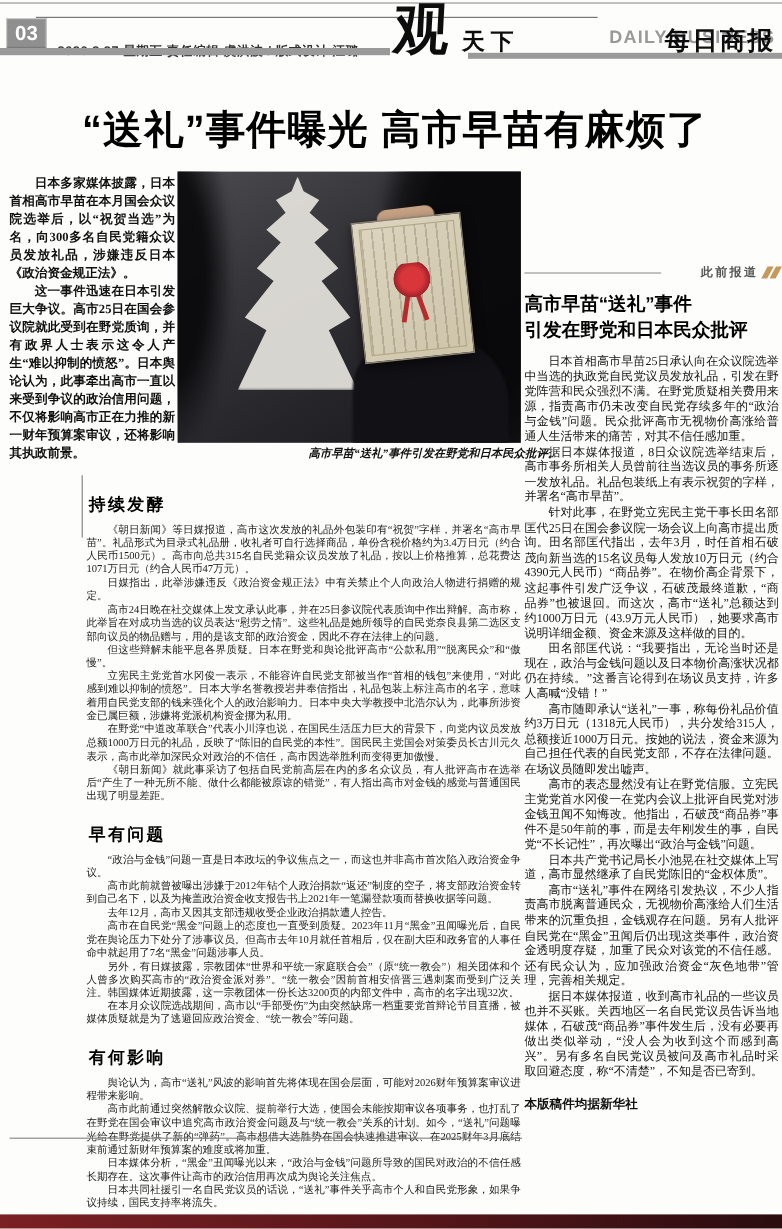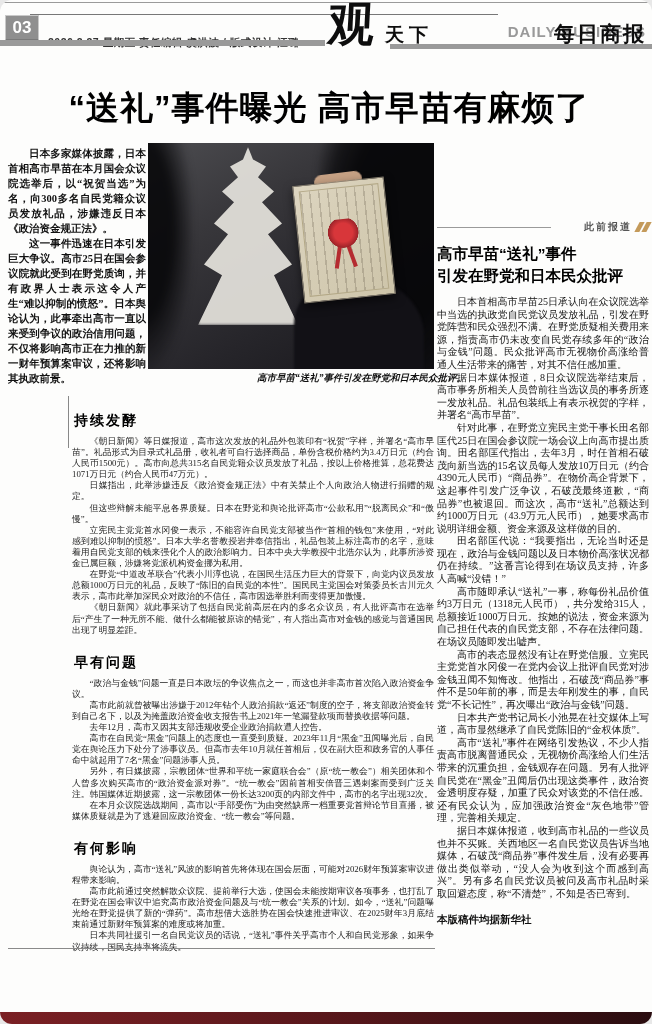--- a/index.html
+++ b/index.html
@@ -1,21 +1,20 @@
 <!DOCTYPE html>
 <html><head>
 <meta charset="utf-8">
 <style>
   * { margin:0; padding:0; box-sizing:border-box; }
   html,body { background:#e8e8e8; }
   .page {
     position:relative; width:652px; height:1024px; margin:0 auto;
     background:#fdfdfc; overflow:hidden; color:#1a1a1a;
     font-family:"Liberation Serif","DejaVu Serif",serif;
-    border-radius:12px;
   }
   
   .top-rule { position:absolute; left:0; top:2px; width:652px; height:1px; background:#9a9a9a; }
   .pageno {
     position:absolute; left:5px; top:15px; width:34px; height:27px;
     background:#8f8f8f; color:#fff; display:flex; align-items:center; justify-content:center;
     font:bold 17px "Liberation Sans",sans-serif; border:1px solid #c9c9c9; border-bottom:3px solid #7a7a7a;
   }
   .dateline-rule { position:absolute; left:30px; top:14px; width:468px; height:1px; background:#777; }
   .dateline {
@@ -196,35 +195,37 @@
     </div>
     <div class="sb-byline">本版稿件均据新华社</div>
   </div>
 
   <div class="article">
     <div class="art-rule"></div>
 
     <h2 class="sec-title">持续发酵</h2>
     <p>《朝日新闻》等日媒报道，高市这次发放的礼品外包装印有“祝贺”字样，并署名“高市早苗”。礼品形式为目录式礼品册，收礼者可自行选择商品，单份含税价格约为3.4万日元（约合人民币1500元）。高市向总共315名自民党籍众议员发放了礼品，按以上价格推算，总花费达1071万日元（约合人民币47万元）。</p>
     <p>日媒指出，此举涉嫌违反《政治资金规正法》中有关禁止个人向政治人物进行捐赠的规定。</p>
+    <p>高市24日晚在社交媒体上发文承认此事，并在25日参议院代表质询中作出辩解。高市称，此举旨在对成功当选的议员表达“慰劳之情”。这些礼品是她所领导的自民党奈良县第二选区支部向议员的物品赠与，用的是该支部的政治资金，因此不存在法律上的问题。</p>
     <p>但这些辩解未能平息各界质疑。日本在野党和舆论批评高市“公款私用”“脱离民众”和“傲慢”。</p>
     <p>立宪民主党党首水冈俊一表示，不能容许自民党支部被当作“首相的钱包”来使用，“对此感到难以抑制的愤怒”。日本大学名誉教授岩井奉信指出，礼品包装上标注高市的名字，意味着用自民党支部的钱来强化个人的政治影响力。日本中央大学教授中北浩尔认为，此事所涉资金已属巨额，涉嫌将党派机构资金挪为私用。</p>
     <p>在野党“中道改革联合”代表小川淳也说，在国民生活压力巨大的背景下，向党内议员发放总额1000万日元的礼品，反映了“陈旧的自民党的本性”。国民民主党国会对策委员长古川元久表示，高市此举加深民众对政治的不信任，高市因选举胜利而变得更加傲慢。</p>
     <p>《朝日新闻》就此事采访了包括自民党前高层在内的多名众议员，有人批评高市在选举后“产生了一种无所不能、做什么都能被原谅的错觉”，有人指出高市对金钱的感觉与普通国民出现了明显差距。</p>
 
     <h2 class="sec-title">早有问题</h2>
     <p>“政治与金钱”问题一直是日本政坛的争议焦点之一，而这也并非高市首次陷入政治资金争议。</p>
     <p>高市此前就曾被曝出涉嫌于2012年钻个人政治捐款“返还”制度的空子，将支部政治资金转到自己名下，以及为掩盖政治资金收支报告书上2021年一笔漏登款项而替换收据等问题。</p>
     <p>去年12月，高市又因其支部违规收受企业政治捐款遭人控告。</p>
     <p>高市在自民党“黑金”问题上的态度也一直受到质疑。2023年11月“黑金”丑闻曝光后，自民党在舆论压力下处分了涉事议员。但高市去年10月就任首相后，仅在副大臣和政务官的人事任命中就起用了7名“黑金”问题涉事人员。</p>
     <p>另外，有日媒披露，宗教团体“世界和平统一家庭联合会”（原“统一教会”）相关团体和个人曾多次购买高市的“政治资金派对券”。“统一教会”因前首相安倍晋三遇刺案而受到广泛关注。韩国媒体近期披露，这一宗教团体一份长达3200页的内部文件中，高市的名字出现32次。</p>
     <p>在本月众议院选战期间，高市以“手部受伤”为由突然缺席一档重要党首辩论节目直播，被媒体质疑就是为了逃避回应政治资金、“统一教会”等问题。</p>
 
     <h2 class="sec-title">有何影响</h2>
     <p>舆论认为，高市“送礼”风波的影响首先将体现在国会层面，可能对2026财年预算案审议进程带来影响。</p>
     <p>高市此前通过突然解散众议院、提前举行大选，使国会未能按期审议各项事务，也打乱了在野党在国会审议中追究高市政治资金问题及与“统一教会”关系的计划。如今，“送礼”问题曝光给在野党提供了新的“弹药”。高市想借大选胜势在国会快速推进审议、在2025财年3月底结束前通过新财年预算案的难度或将加重。</p>
+    <p>日本媒体分析，“黑金”丑闻曝光以来，“政治与金钱”问题所导致的国民对政治的不信任感长期存在。这次事件让高市的政治信用再次成为舆论关注焦点。</p>
     <p>日本共同社援引一名自民党议员的话说，“送礼”事件关乎高市个人和自民党形象，如果争议持续，国民支持率将流失。</p>
   </div>
 
   <div class="bottom-rule"></div>
   <div class="page-foot"></div>
 
 </div>
 
 </body></html>

